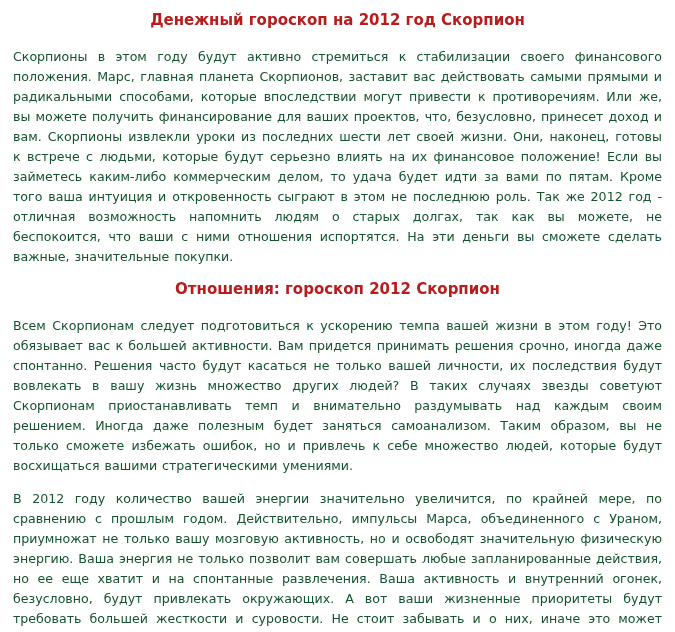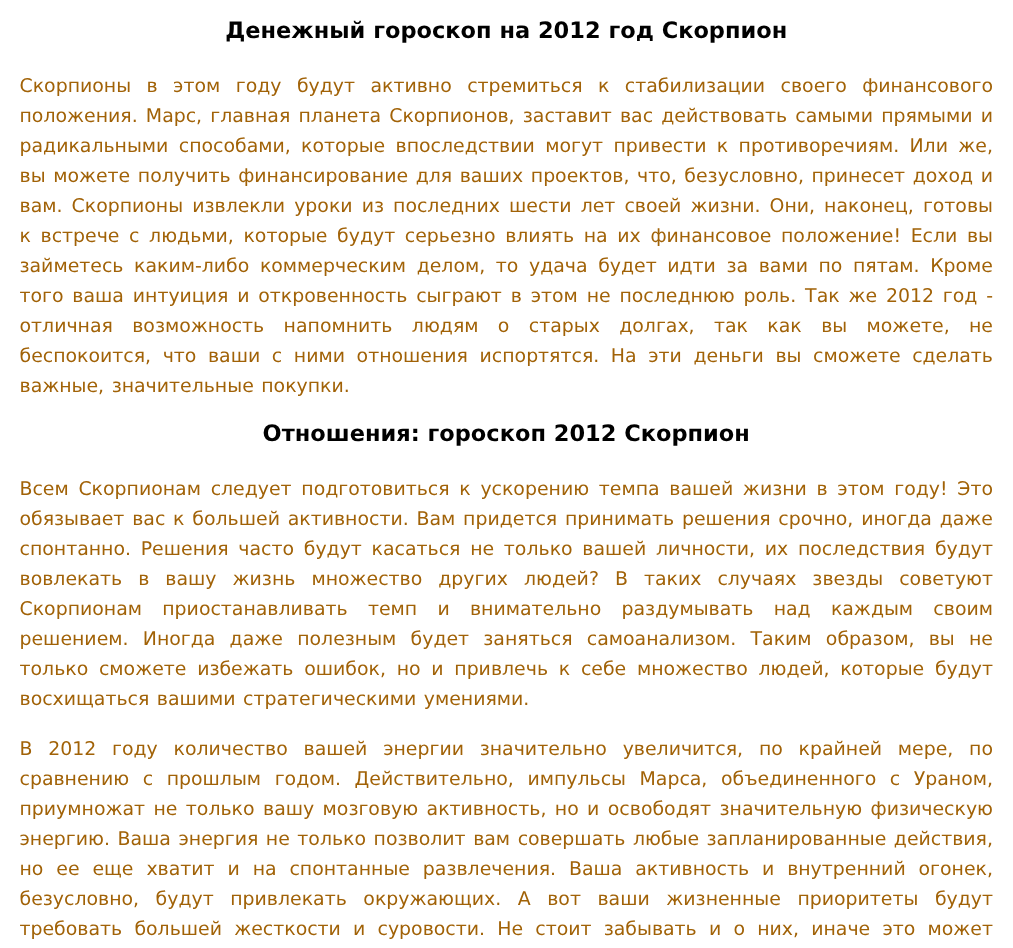--- a/index.html
+++ b/index.html
@@ -13,37 +13,37 @@
     margin: 0 auto;
     box-sizing: border-box;
     padding: 6px 13px 4px 13px;
     background: #ffffff;
     font-family: "DejaVu Sans", "Liberation Sans", sans-serif;
     overflow: hidden;
   }
   .section-heading {
     font-size: 15px;
     font-weight: bold;
-    color: #000000;
+    color: #b91c1c;
     text-align: center;
     line-height: 19px;
     margin: 0;
     padding: 0;
   }
   .section-heading.first {
     margin-top: 5px;
     margin-bottom: 17px;
   }
   .section-heading.later {
     margin-top: 0;
     margin-bottom: 17px;
   }
   .section-paragraph {
     font-size: 12.6px;
-    color: #a16207;
+    color: #14532d;
     text-align: justify;
     line-height: 20px;
     margin: 0 0 13px 0;
     padding: 0;
     word-spacing: 1px;
   }
 </style>
 </head>
 <body>
 

